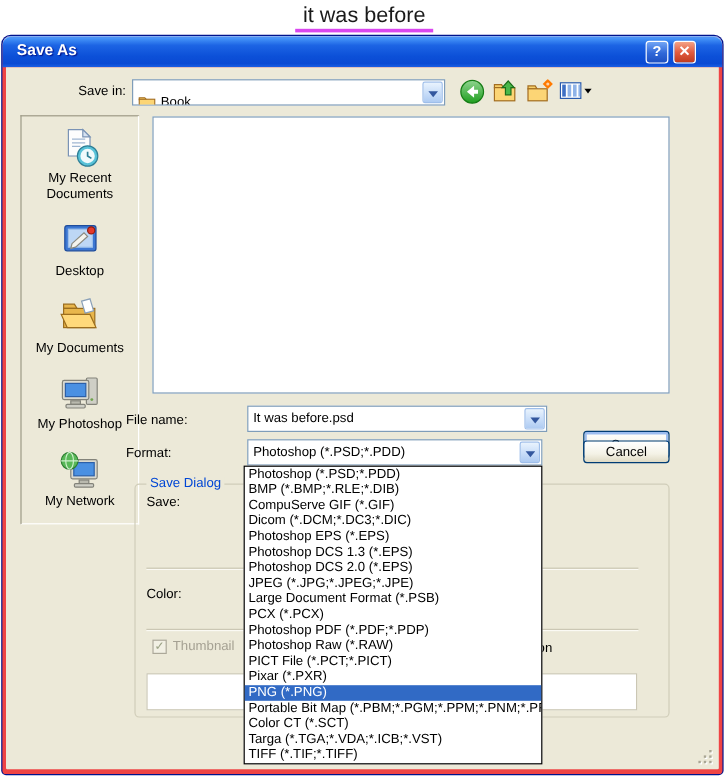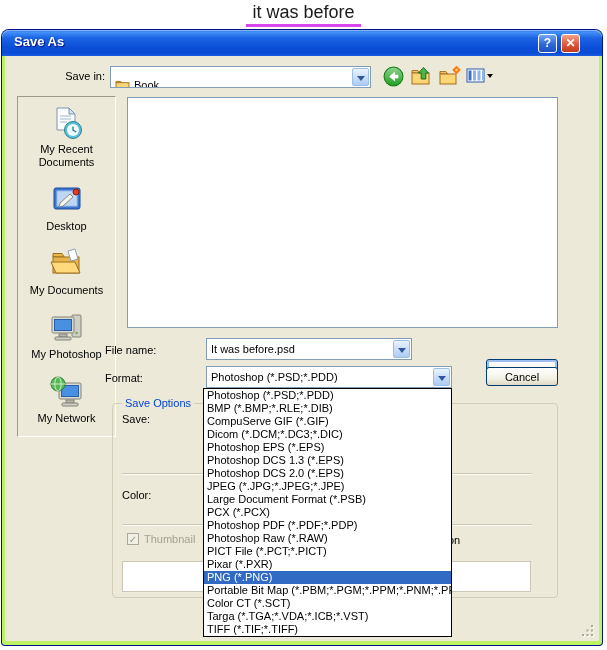--- a/index.html
+++ b/index.html
@@ -5,21 +5,21 @@
   * { margin:0; padding:0; box-sizing:border-box; }
   html,body { width:607px; height:650px; background:#fff; font-family:"Liberation Sans", sans-serif; }
   body { position:relative; overflow:hidden; }
 
   .page-heading { position:absolute; top:2px; left:0; width:100%; text-align:center;
     font-size:18px; color:#1a1a1a; }
   .page-heading span { display:inline-block; padding:0 6px 1px 6px; border-bottom:3px solid #d946ef; }
 
   
   .dialog { position:absolute; left:2px; top:30px; width:600px; height:615px;
-    background:#bef264; border-radius:7px 7px 3px 3px; padding:0 3px 3px 3px;
+    background:#ef4444; border-radius:7px 7px 3px 3px; padding:0 3px 3px 3px;
     box-shadow:0 0 0 1px #00138C; }
   .titlebar { height:26px; margin:0 -3px; border-radius:7px 7px 0 0; position:relative;
     background:linear-gradient(180deg,#2E74E8 0%,#4493F8 8%,#1C64E4 30%,#0C50D8 65%,#0A4AD4 88%,#1A5EE4 100%);
     box-shadow:inset 0 1px 0 rgba(255,255,255,.4); }
   .titlebar-text { position:absolute; left:12px; top:4px; color:#fff; font-weight:bold;
     font-size:13px; text-shadow:1px 1px 1px #00138C; }
   .tb-btn { position:absolute; top:4px; width:19px; height:19px; border:1px solid #fff;
     border-radius:3px; color:#fff; font-weight:bold; font-size:12px; line-height:17px;
     text-align:center; cursor:pointer; }
   .btn-help { right:45px; background:linear-gradient(180deg,#72A5F5 0%,#3068D8 55%,#1E50C2 100%); }
@@ -206,36 +206,36 @@
             <ellipse cx="9" cy="9" rx="3.2" ry="7" fill="none" stroke="#CDEFCB"></ellipse>
             <line x1="2" y1="9" x2="16" y2="9" stroke="#CDEFCB"></line>
           </svg>
         <span class="plabel">My Network</span>
       </div>
     </div>
 
     <div class="filelist"></div>
 
     <div class="lbl" style="left:100px;top:288px;">File name:</div>
-    <div class="combo" style="left:201px;top:282px;width:206px;">
+    <div class="combo" style="left:201px;top:282px;width:250px;">
       <input value="It was before.psd" style="">
       <span class="arrow-btn"></span>
     </div>
 
     <div class="lbl" style="left:100px;top:316px;">Format:</div>
     <div class="combo" style="left:201px;top:310px;width:246px;">
       <span>Photoshop (*.PSD;*.PDD)</span>
       <span class="arrow-btn"></span>
     </div>
 
     <button class="xp-btn default" style="left:481px;top:283px;width:72px;height:23px;">Save</button>
     <button class="xp-btn" style="left:481px;top:311px;width:72px;height:19px;">Cancel</button>
 
     <div class="groupbox"></div>
-    <div class="groupbox-title">Save Options</div>
+    <div class="groupbox-title">Save Dialog</div>
     <div class="lbl" style="left:117px;top:357px;">Save:</div>
     <div class="sepline" style="left:117px;top:417px;width:410px;"></div>
     <div class="lbl" style="left:117px;top:433px;">Color:</div>
     <div class="sepline" style="left:117px;top:468px;width:410px;"></div>
     <span class="checkbox">✓</span>
     <span class="check-label">Thumbnail</span>
     <span class="lbl" style="left:443px;top:478px;">on</span>
     <div class="inset-box"></div>
 
 

